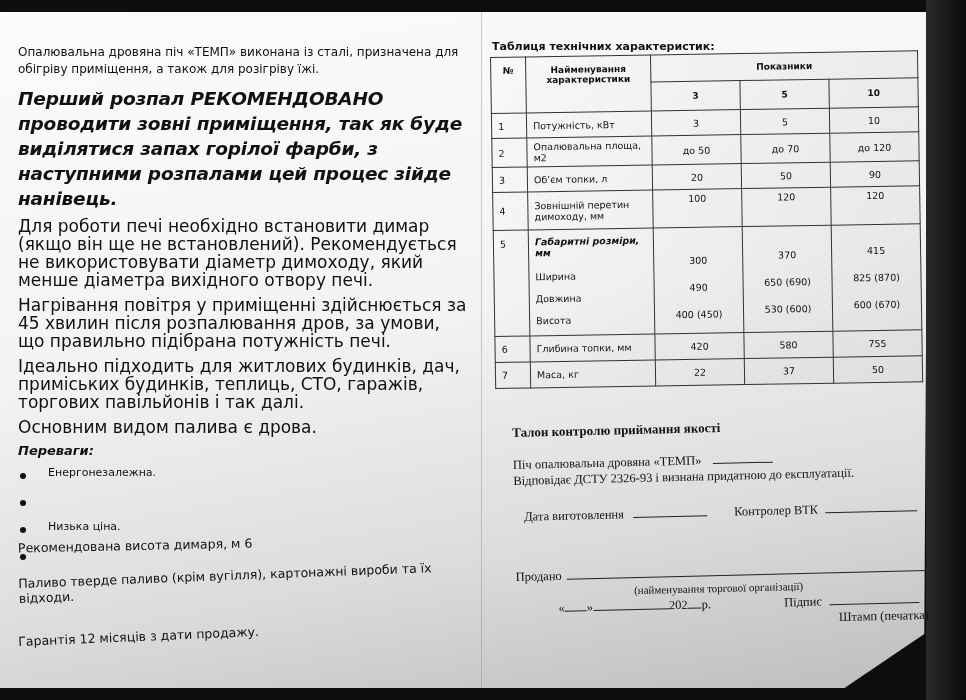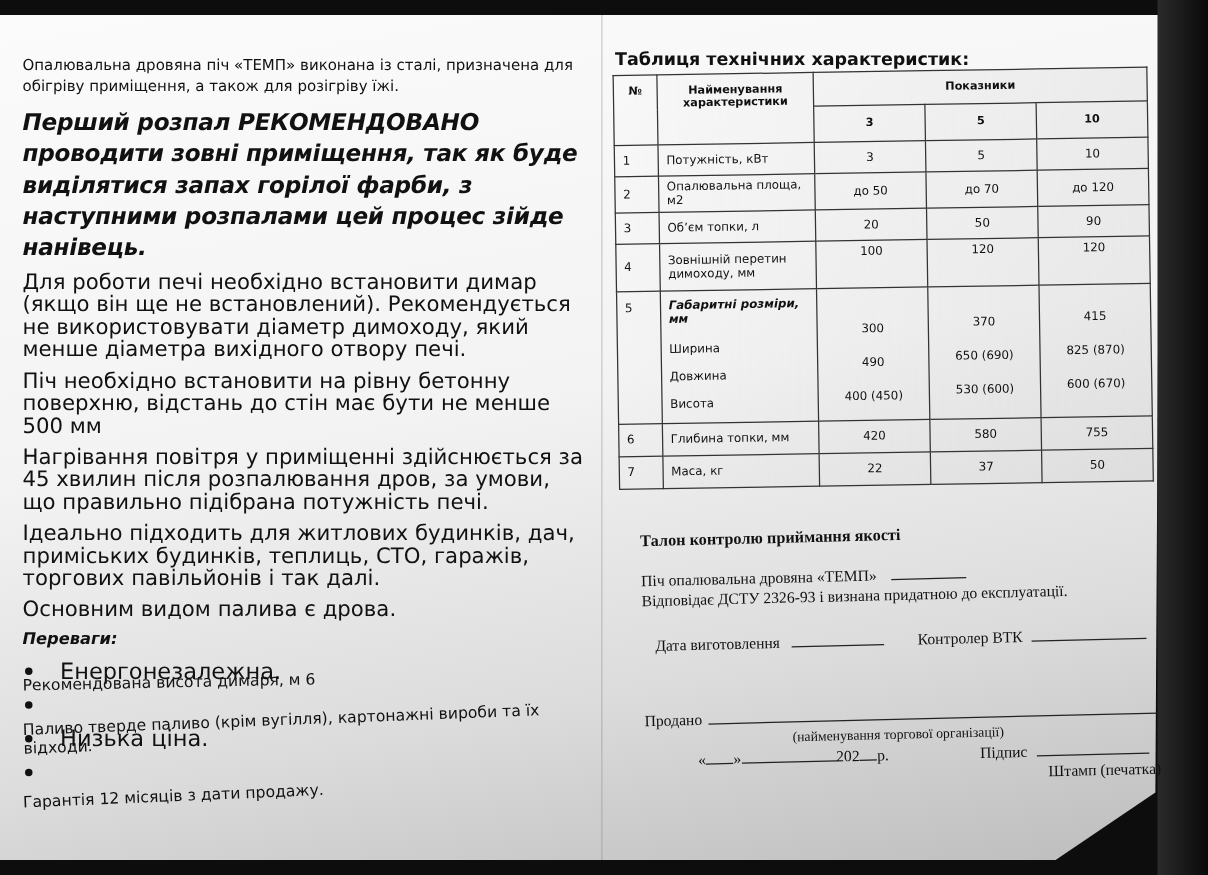--- a/index.html
+++ b/index.html
@@ -24,26 +24,26 @@
   }
   .left { position:absolute; left:18px; top:44px; width:450px; }
   .intro { font-size:12px; line-height:17px; margin:0 0 8px 0; }
   .headline {
     font-weight:bold; font-style:italic; font-size:18.5px; line-height:25px;
     margin:0 0 6px 0; letter-spacing:-0.2px;
   }
   .para { font-size:17px; line-height:18px; margin:0 0 7px 0; }
   .adv-title { font-weight:bold; font-style:italic; font-size:13px; margin:6px 0 8px 0; }
   .adv-list { list-style:none; margin:0; padding:0; }
-  .adv-list li { font-size:18px; height:27px; display:flex; align-items:flex-start; }
+  .adv-list li { font-size:11px; height:27px; display:flex; align-items:flex-start; }
   .bullet { width:6px; height:6px; border-radius:50%; background:#111; margin:7px 22px 0 2px; flex:none; }
   .extra { font-size:12.5px; margin:0; position:absolute; left:0; }
 
   .right { position:absolute; left:490px; top:40px; width:440px; }
-  .table-title { font-size:14px; font-weight:bold; margin:0 0 4px 2px; }
+  .table-title { font-size:11px; font-weight:bold; margin:0 0 4px 2px; }
   table.spec {
     border-collapse:collapse; width:428px; font-size:9.5px;
     background:linear-gradient(90deg, rgba(255,255,255,0) 0%, rgba(200,200,200,0.25) 100%);
     transform:rotate(-0.9deg); transform-origin:left top;
   }
   table.spec td, table.spec th { border:1px solid #333; padding:3px 6px; vertical-align:middle; }
   table.spec th { font-weight:bold; font-size:9px; text-align:center; }
   td.num { width:22px; text-align:left; }
   td.name { width:112px; text-align:left; }
   td.val { text-align:center; width:76px; }
@@ -61,21 +61,20 @@
 <body>
 
 <div class="sheet"></div>
 <div class="right-shadow"></div>
 <div class="fold"></div>
 
 <div class="left">
   <p class="intro">Опалювальна дровяна піч «ТЕМП» виконана із сталі, призначена для обігріву приміщення, а також для розігріву їжі.</p>
   <p class="headline">Перший розпал РЕКОМЕНДОВАНО проводити зовні приміщення, так як буде виділятися запах горілої фарби, з наступними розпалами цей процес зійде нанівець.</p>
   <p class="para">Для роботи печі необхідно встановити димар (якщо він ще не встановлений). Рекомендується не використовувати діаметр димоходу, який менше діаметра вихідного отвору печі.</p>
-  <p class="para">Піч необхідно встановити на рівну бетонну поверхню, відстань до стін має бути не менше 500 мм</p>
   <p class="para">Нагрівання повітря у приміщенні здійснюється за 45 хвилин після розпалювання дров, за умови, що правильно підібрана потужність печі.</p>
   <p class="para">Ідеально підходить для житлових будинків, дач, приміських будинків, теплиць, СТО, гаражів, торгових павільйонів і так далі.</p>
   <p class="para">Основним видом палива є дрова.</p>
   <p class="adv-title">Переваги:</p>
   <ul class="adv-list">
     <li>
         <span class="bullet"></span>
         <span>Енергонезалежна.</span>
       </li>
     <li>

